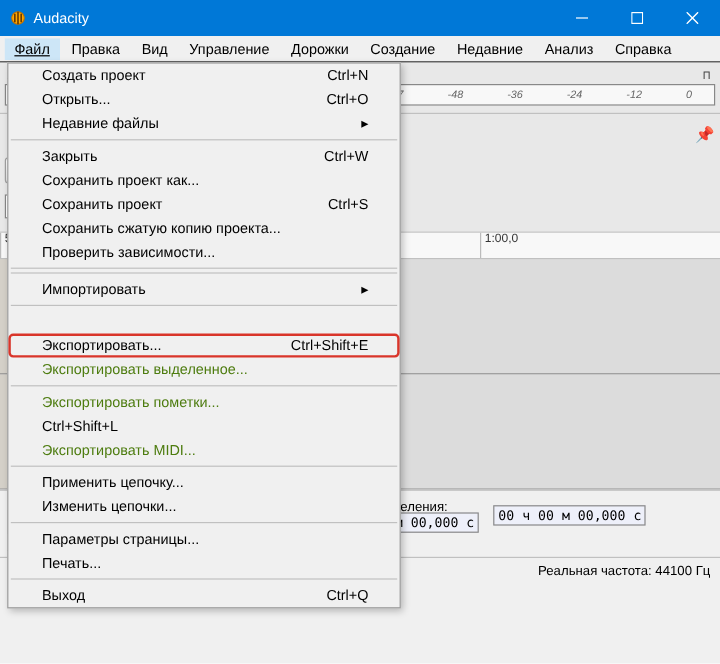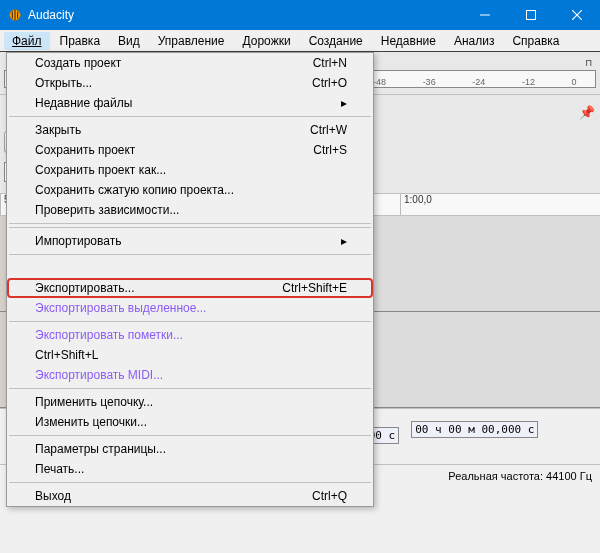--- a/index.html
+++ b/index.html
@@ -9,21 +9,21 @@
   .tb-icon { width: 14px; height: 14px; margin-right: 6px; }
   .tb-title { flex: 1; }
   .tb-btn { width: 46px; height: 30px; display: flex; align-items: center; justify-content: center; }
   .menubar { height: 22px; display: flex; align-items: center; padding: 0 4px; background: #f0f0f0; border-bottom: 1px solid #404040; font-size: 12px; gap: 2px; position: relative; }
   .menubar .mi { padding: 2px 8px; text-decoration: underline dotted transparent; cursor: default; }
   .menubar .mi.hot { background: #cde6f7; }
   .menubar .mi .u { text-decoration: underline; }
   .meters { display: flex; background: #e8e8e8; padding: 6px 4px; gap: 8px; border-bottom: 1px solid #c0c0c0; font-size: 9px; color: #444; }
   .meter { flex: 1; }
   .meter-lbl { margin: 0 0 2px 2px; }
-  .meter-bar { height: 18px; border: 1px solid #888; background: #f8f8f8; display: flex; align-items: flex-end; justify-content: space-around; }
+  .meter-bar { height: 18px; border: 1px solid #888; background: #f8f8f8; display: flex; align-items: center; justify-content: space-around; font-style: italic; }
   .meter-bar span { font-size: 9px; color: #666; }
   .tool-rows { background: #e8e8e8; border-bottom: 1px solid #c0c0c0; padding: 4px; font-size: 11px; }
   .tool-row { display: flex; align-items: center; gap: 6px; margin-bottom: 4px; height: 26px; }
   .t-btn { width: 24px; height: 22px; border: 1px solid #a0a0a0; background: linear-gradient(#fefefe,#e2e2e2); border-radius: 3px; display: flex; align-items: center; justify-content: center; font-size: 12px; }
   .play { color: #2a8a2a; }
   .slider { width: 70px; height: 4px; background: #c0c0c0; position: relative; }
   .slider::after { content:''; position:absolute; left:50%; top:-4px; width:8px; height:12px; background:#eee; border:1px solid #888; border-radius:2px; }
   .sel { border:1px solid #888; background:#fff; font-size:11px; padding:1px 4px; height:20px; display:flex; align-items:center; }
   .sel::after { content:'▾'; margin-left:4px; font-size:9px; color:#666; }
   .ruler { height: 22px; background:#f8f8f8; border-bottom:1px solid #c0c0c0; display:flex; font-size:10px; color:#333; }
@@ -31,23 +31,23 @@
   .tracks { background: #c0c0c0; }
   .track { height: 96px; display:flex; border-bottom:1px solid #888; }
   .trk-head { width: 36px; background:#d4d0c8; border-right:1px solid #888; }
   .trk-body { flex:1; background:#dcdcdc; position:relative; overflow:hidden; }
   .wave { position:absolute; left:0; right:0; top:50%; height:60px; transform:translateY(-50%); }
   .wave path { fill:#3a3ab0; stroke:#3a3ab0; }
   .status-top { background:#f0f0f0; border-top:1px solid #c0c0c0; padding:4px 6px; font-size:11px; display:flex; align-items:center; gap:12px; flex-wrap:wrap; height: 56px; }
   .field-lbl { font-size:11px; }
   .num-box { border:1px solid #888; background:#eef0fa; padding:1px 3px; font-family: monospace; font-size:11px; }
   .status-bar { height:22px; background:#f0f0f0; border-top:1px solid #c0c0c0; display:flex; align-items:center; padding:0 8px; font-size:11px; gap:30px; }
-  .dropdown { position:absolute; left:6px; top:52px; width:368px; background:#f0f0f0; border:1px solid #999; box-shadow:2px 2px 6px rgba(0,0,0,.25); font-size:12px; z-index:10; }
+  .dropdown { position:absolute; left:6px; top:52px; width:328px; background:#f0f0f0; border:1px solid #999; box-shadow:2px 2px 6px rgba(0,0,0,.25); font-size:12px; z-index:10; }
   .dd-item { display:flex; justify-content:space-between; padding:3px 26px 3px 28px; cursor:default; }
-  .dd-item.disabled { color:#8b5cf6; }
+  .dd-item.disabled { color:#4d7c0f; }
   .dd-item.highlight { outline:2px solid #d9352a; outline-offset:-2px; border-radius:4px;margin-top:23px; }
   .dd-sep { height:1px; background:#c0c0c0; margin:3px 2px; }
   .radio { width:10px; height:10px; border:1px solid #666; border-radius:50%; display:inline-block; margin-right:3px; vertical-align:middle; position:relative; }
   .radio.on::after { content:''; position:absolute; inset:2px; background:#444; border-radius:50%; }
 </style>
 </head>
 <body>
 
 <div class="win">
 
@@ -200,26 +200,26 @@
       <div class="dd-item">
         <span>Недавние файлы</span>
         <span>▸</span>
       </div>
       <div class="dd-sep"></div>
       <div class="dd-item">
         <span>Закрыть</span>
         <span>Ctrl+W</span>
       </div>
       <div class="dd-item">
+        <span>Сохранить проект как...</span>
+        <span></span>
+      </div>
+      <div class="dd-item">
         <span>Сохранить проект</span>
         <span>Ctrl+S</span>
-      </div>
-      <div class="dd-item">
-        <span>Сохранить проект как...</span>
-        <span></span>
       </div>
       <div class="dd-item">
         <span>Сохранить сжатую копию проекта...</span>
         <span></span>
       </div>
       <div class="dd-item">
         <span>Проверить зависимости...</span>
         <span></span>
       </div>
       <div class="dd-sep"></div>

